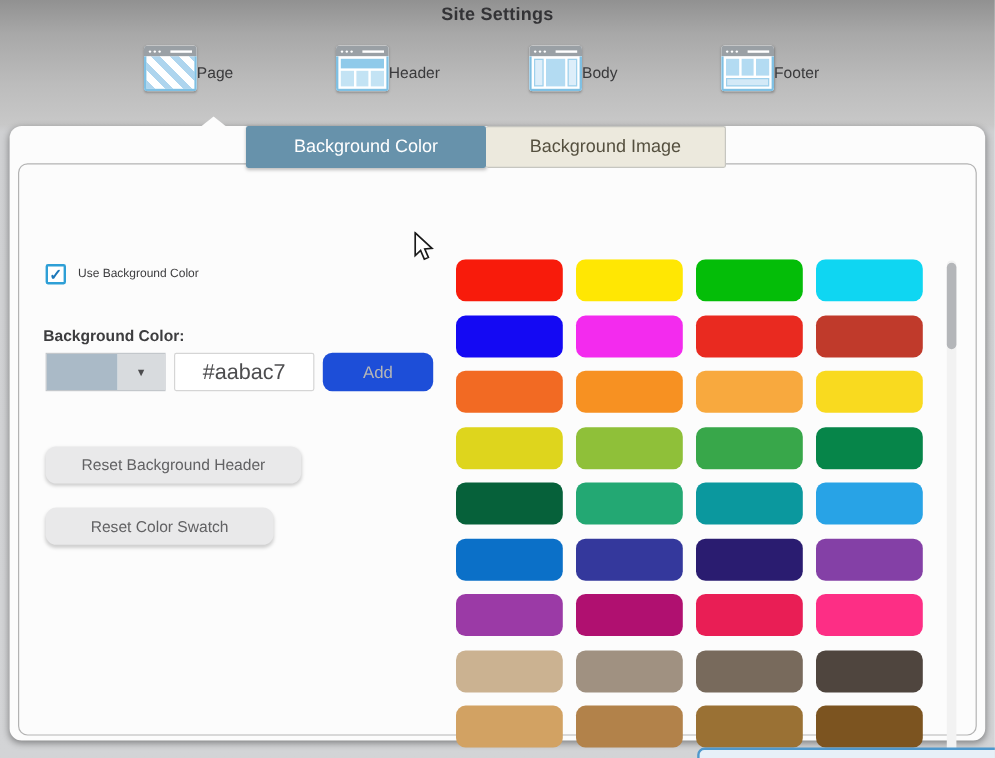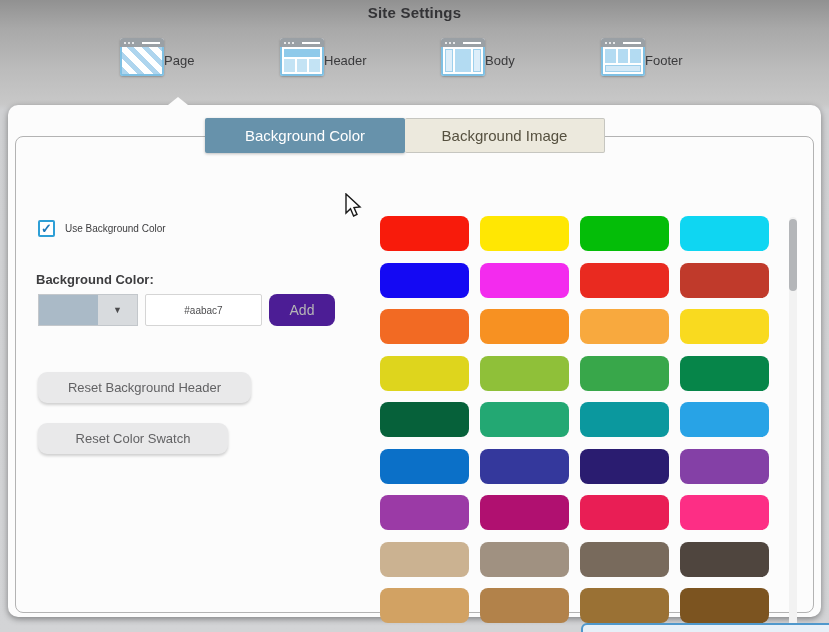--- a/index.html
+++ b/index.html
@@ -45,43 +45,43 @@
     position:absolute; left:160px; top:-8px; width:0; height:0;
     border-left:10px solid transparent; border-right:10px solid transparent;
     border-bottom:8px solid #fcfcfc;
   }
   .card{
     position:absolute; left:7px; top:31px; width:799px; height:477px;
     border:1px solid #b3b3b3; border-radius:8px;
   }
 
   
-  .tabs{ position:absolute; left:197px; top:13px; display:flex; z-index:3;justify-content:center; }
+  .tabs{ position:absolute; left:197px; top:0; display:flex; z-index:3;justify-content:center; }
   .tab{ width:200px; height:35px; display:flex; align-items:center; justify-content:center;
         font-size:15px; cursor:pointer; }
   .tab-active{ background:#6792ab; color:#ffffff; border-radius:2px; box-shadow:0 1px 3px rgba(0,0,0,.25); }
   .tab-inactive{ background:#ece9dd; color:#55503f; border:1px solid #c6c6c0; border-left:none; border-radius:2px; }
 
   
   .chk-row{ position:absolute; left:22px; top:83px; display:flex; align-items:center; gap:10px; }
   .checkbox{ width:17px; height:17px; background:#fff; border:2px solid #2e9fd6; border-radius:2px;
              display:flex; align-items:center; justify-content:center;
              font-size:13px; font-weight:700; color:#1d78ba; cursor:pointer; }
   .chk-label{ font-size:10px; color:#3d3d3f; font-weight:500; }
 
   .bg-label{ position:absolute; left:20px; top:135px; font-size:13px; font-weight:700; color:#3d3d3f; }
 
   .color-row{ position:absolute; left:22px; top:157px; height:32px; display:flex; align-items:center; }
   .color-dd{ width:100px; height:32px; display:flex; cursor:pointer; border:1px solid #c3c7cb; }
   .dd-swatch{ width:59px; height:100%; }
   .dd-arrow{ width:39px; height:100%; background:#d8dbde; display:flex; align-items:center; justify-content:center;
              font-size:9px; color:#4c4c4e; }
   .color-input{ margin-left:7px; width:117px; height:32px; border:1px solid #d5d5d5; border-radius:2px;
-                text-align:center; font-size:10px; color:#4d4d4f; font-family:"Liberation Sans",sans-serif; background:#fff; }
-  .add-btn{ margin-left:7px; width:66px; height:32px; background:#4c1d95; border:none; border-radius:8px;
+                text-align:center; font-size:18px; color:#4d4d4f; font-family:"Liberation Sans",sans-serif; background:#fff; }
+  .add-btn{ margin-left:7px; width:92px; height:32px; background:#1d4ed8; border:none; border-radius:8px;
             color:#b6b6b6; font-size:14px; font-family:"Liberation Sans",sans-serif; cursor:default; }
 
   .reset-btn{ position:absolute; left:22px; height:31px; background:#e9e9ea; border:none; border-radius:9px;
               box-shadow:0 2px 3px rgba(0,0,0,.18); color:#626264; font-size:13px;
               font-family:"Liberation Sans",sans-serif; cursor:pointer; }
   .reset-bg{ top:235px; width:213px; }
   .reset-sw{ top:286px; width:190px; }
 
   
   .swatch-clip{ position:absolute; left:364px; top:79px; width:392px; height:429px; overflow:hidden; }

